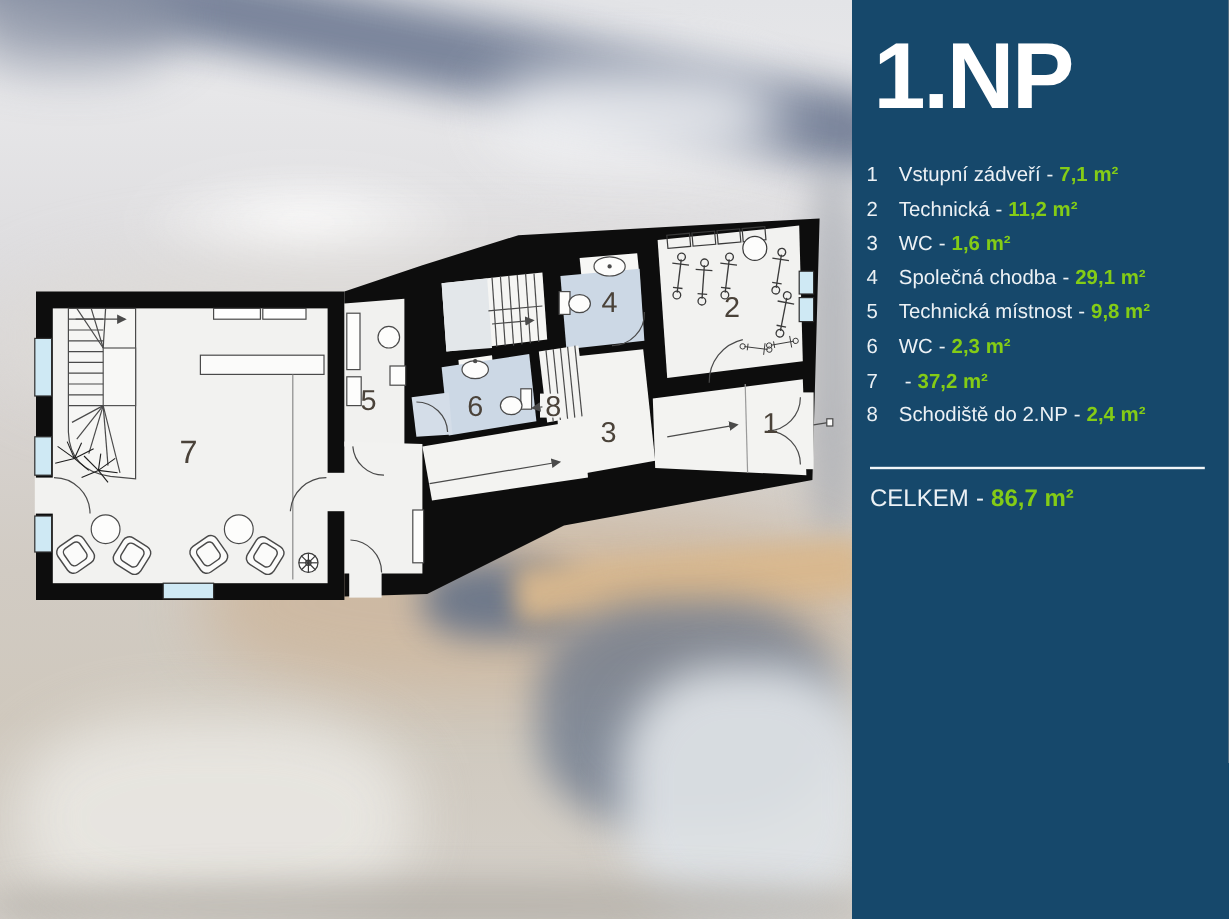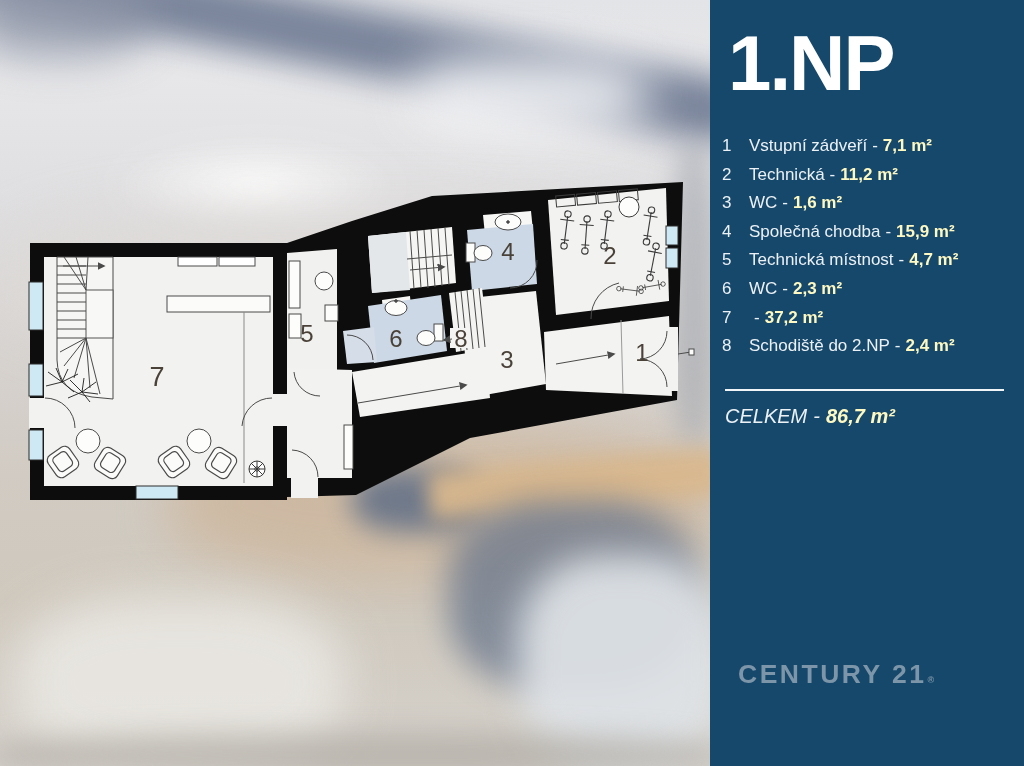--- a/index.html
+++ b/index.html
@@ -28,23 +28,23 @@
   
   svg.plan{position:absolute;left:0;top:0;}
   svg.plan text{font-family:"Liberation Sans",sans-serif;fill:#4a4239;}
   
   .sidebar{position:absolute;left:710px;top:0;width:314px;height:766px;background:#16486B;color:#ECF1F5;padding:0 4px 0 12px;}
   .title{margin:24px 0 0 6px;font-size:78px;line-height:1;font-weight:700;letter-spacing:-2px;color:#fff;}
   .legend{list-style:none;margin:34px 0 0 0;padding:0;font-size:17px;}
   .legend li{display:flex;align-items:baseline;height:28.6px;}
   .legend .n{width:27px;flex:none;}
   .legend .sep{margin:0 5px;}
-  .legend b,.total b{color:#fef9c3;font-weight:700;}
+  .legend b,.total b{color:#84cc16;font-weight:700;}
   .divider{height:2px;background:#F1F5F7;margin:24px 16px 0 3px;}
-  .total{margin:14px 0 0 3px;font-size:20px;display:flex;align-items:baseline;font-style:italic;}
+  .total{margin:14px 0 0 3px;font-size:20px;display:flex;align-items:baseline;}
   .total .sep{margin:0 6px;}
   .brand{position:absolute;left:28px;bottom:76px;font-size:26.5px;font-weight:700;letter-spacing:2.5px;color:#7D95A8;white-space:nowrap;}
   .brand .reg{font-size:9px;letter-spacing:0;vertical-align:baseline;margin-left:1px;}
 </style>
 </head>
 <body>
 
 <div class="stage">
 
   <div class="photo">
@@ -294,27 +294,27 @@
       <li>
           <span class="n">3</span>
           <span>WC</span>
           <span class="sep">-</span>
           <b>1,6 m²</b>
         </li>
       <li>
           <span class="n">4</span>
           <span>Společná chodba</span>
           <span class="sep">-</span>
-          <b>15,9 m²</b>
+          <b>29,1 m²</b>
         </li>
       <li>
           <span class="n">5</span>
           <span>Technická místnost</span>
           <span class="sep">-</span>
-          <b>4,7 m²</b>
+          <b>9,8 m²</b>
         </li>
       <li>
           <span class="n">6</span>
           <span>WC</span>
           <span class="sep">-</span>
           <b>2,3 m²</b>
         </li>
       <li>
           <span class="n">7</span>
           <span class="sep">-</span>
@@ -329,17 +329,14 @@
     </ol>
 
     <div class="divider"></div>
 
     <div class="total">
       <span>CELKEM</span>
         <span class="sep">-</span>
         <b>86,7 m²</b>
     </div>
 
-    <div class="brand">
-      <span>CENTURY 21</span><span class="reg">®</span>
-    </div>
   </aside>
 </div>
 
 </body></html>

